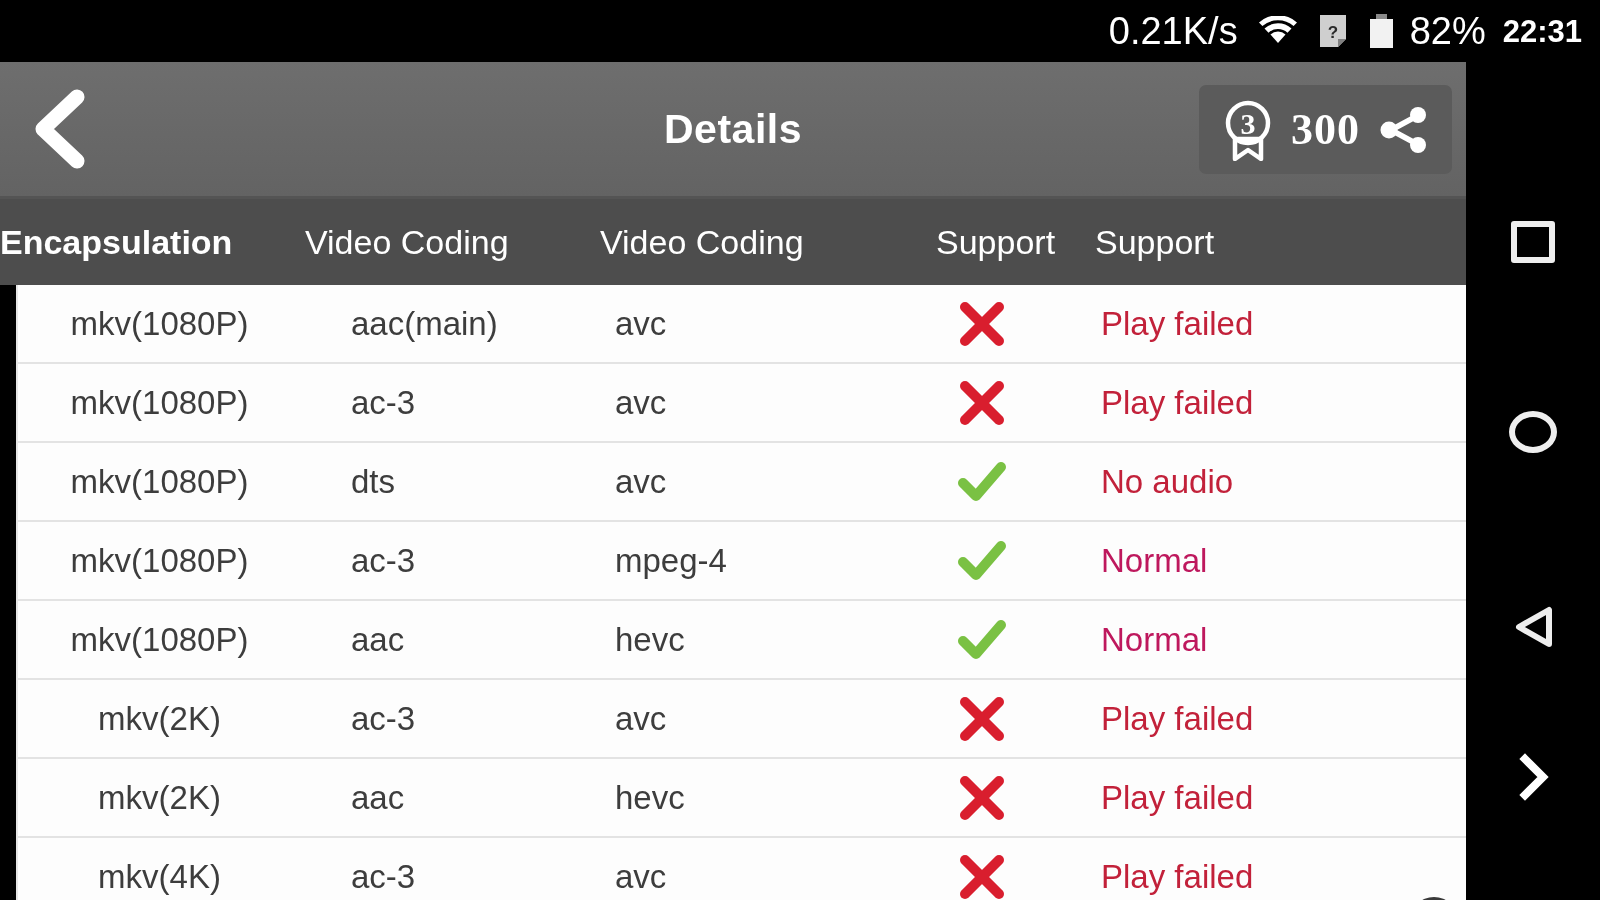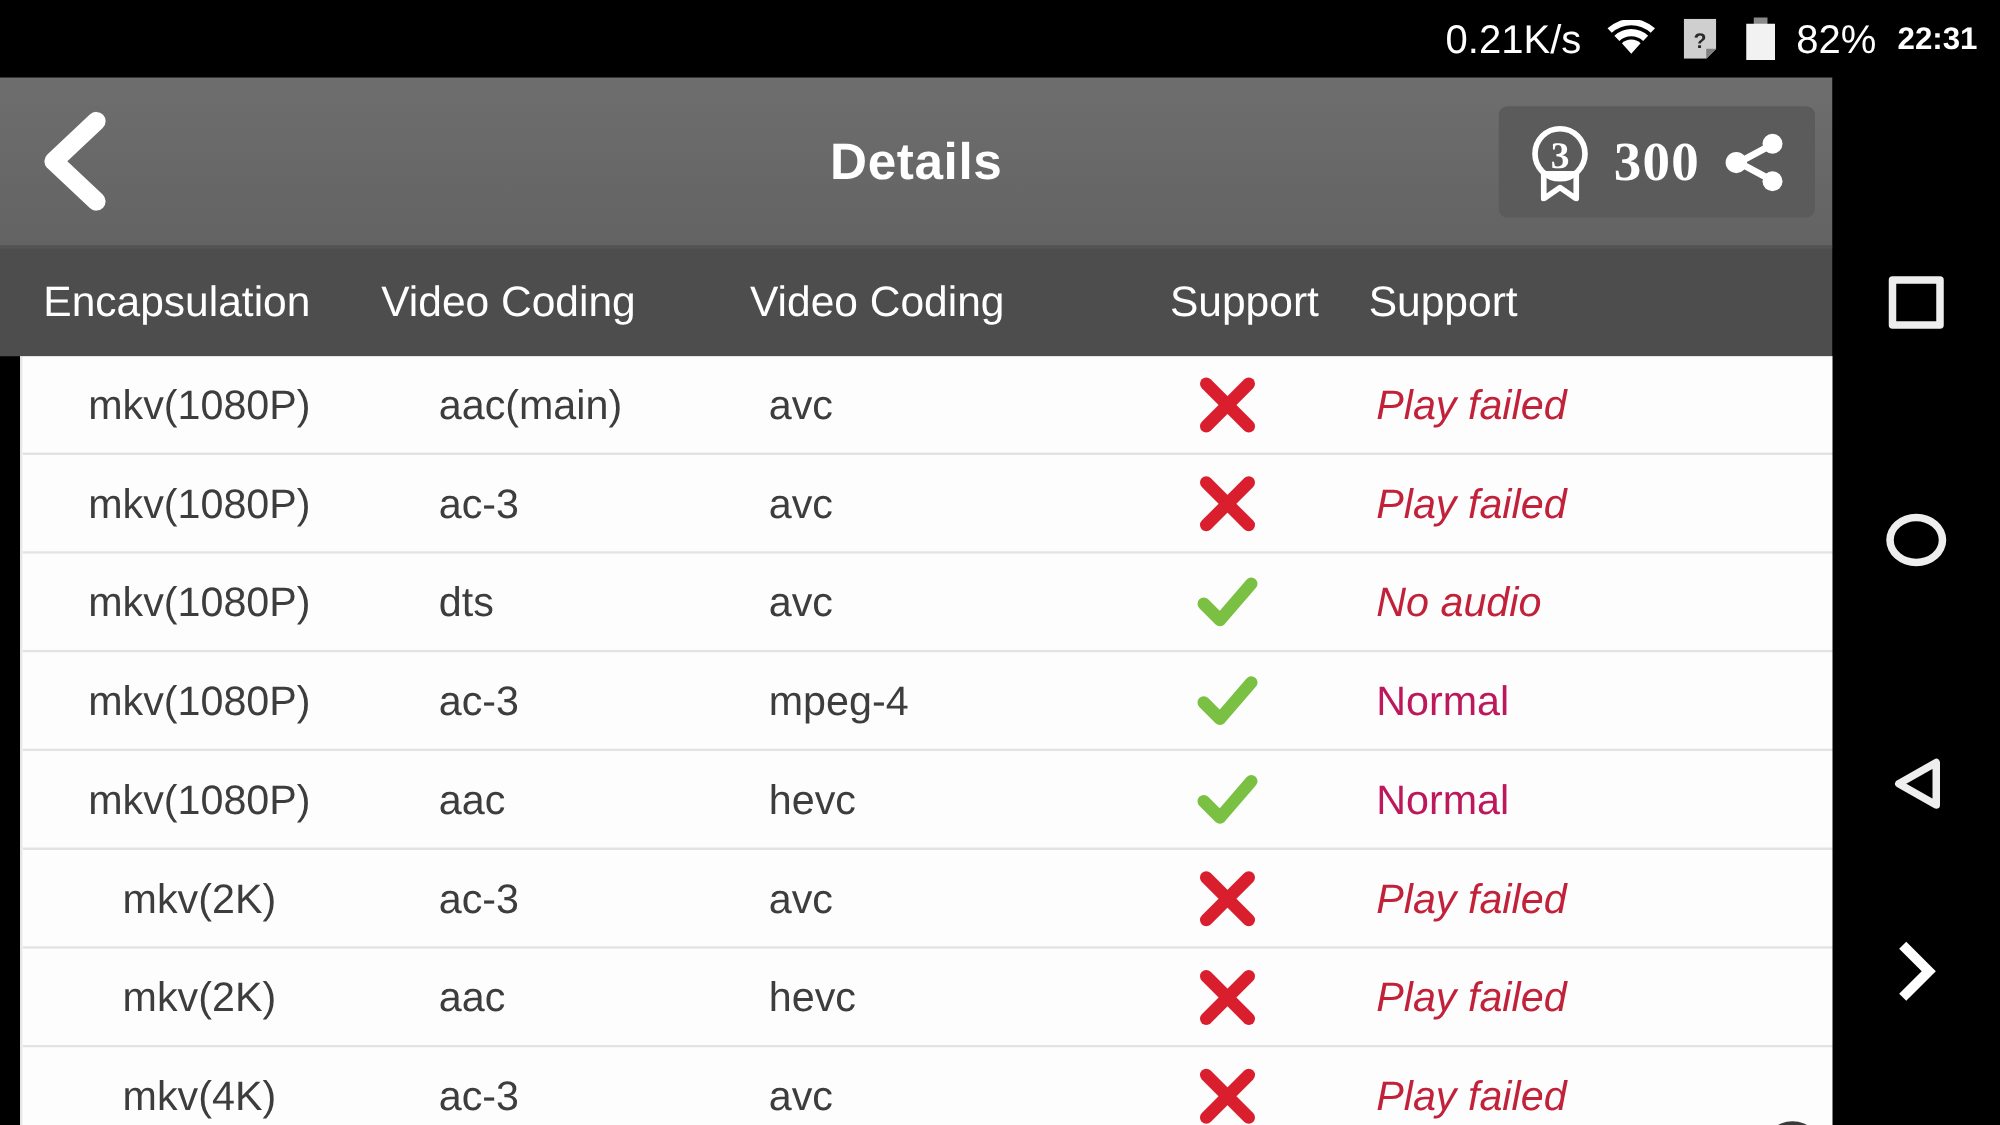--- a/index.html
+++ b/index.html
@@ -27,28 +27,28 @@
     height: 62px;
     background: #000;
     display: flex;
     align-items: center;
     justify-content: flex-end;
     padding-right: 18px;
     box-sizing: border-box;
   }
   .sb-item {
     color: #ffffff;
-    font-size: 32px;
+    font-size: 38px;
     font-weight: 400;
     letter-spacing: 0px;
     margin-left: 17px;
     white-space: nowrap;
     line-height: 1;
   }
-  .sb-item.bold { font-weight: 700; font-size: 25px; }
+  .sb-item.bold { font-weight: 700; font-size: 31px; }
 
   .wifi-icon {
     position: relative;
     width: 40px;
     height: 30px;
     margin-left: 20px;
     display: inline-block;
   }
   .wifi-icon svg { display:block; }
 
@@ -161,28 +161,28 @@
     box-sizing: border-box;
   }
   .cell { flex: none; box-sizing: border-box; }
   .c-enc  { width: 283px; text-align: center; }
   .c-aud  { width: 297px; padding-left: 50px; text-align: left; }
   .c-vid  { width: 282px; padding-left: 17px; text-align: left; }
   .c-sup  { width: 203px; display: flex; justify-content: center; align-items: center; }
   .c-res  { width: 399px; padding-left: 18px; text-align: left; }
 
   .hc { color: #ffffff; font-size: 34px; font-weight: 400; }
-  .hc.c-enc { text-align: center; }
+  .hc.c-enc { text-align: left; font-weight: bold; }
   .hc.c-aud { padding-left: 22px; }
   .hc.c-vid { padding-left: 0px; text-align: left; margin-left: 20px; }
   .hc.c-sup { display: block; text-align: left; padding-left: 54px; }
   .hc.c-res { padding-left: 10px; }
 
   .dc { color: #3d3d3d; font-size: 33px; font-weight: 400; }
-  .res-fail   { color: #c2213a; font-size: 33px; font-style: italic; }
+  .res-fail   { color: #c2213a; font-size: 33px; }
   .res-ok     { color: #be185d; font-size: 33px; }
 
   .mark { width: 50px; height: 50px; display:block; }
 
   
   #scroll-down {
     position: absolute;
     right: 22px;
     bottom: 25px;
     width: 52px;

